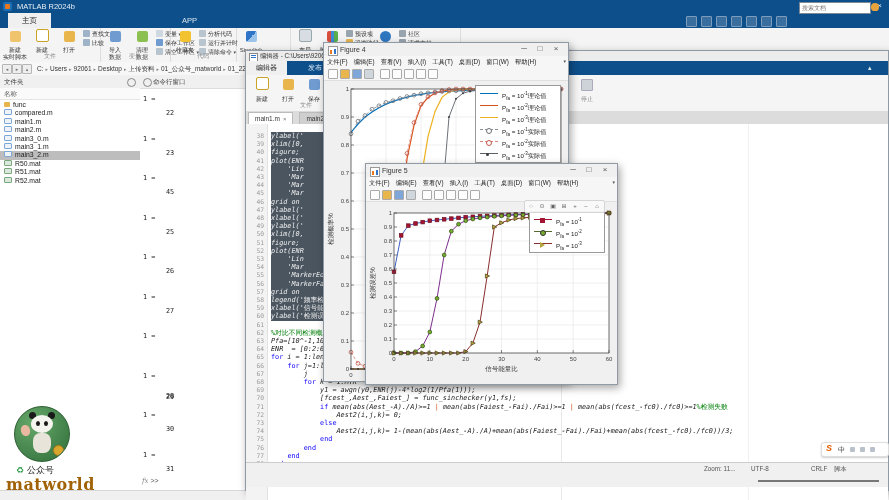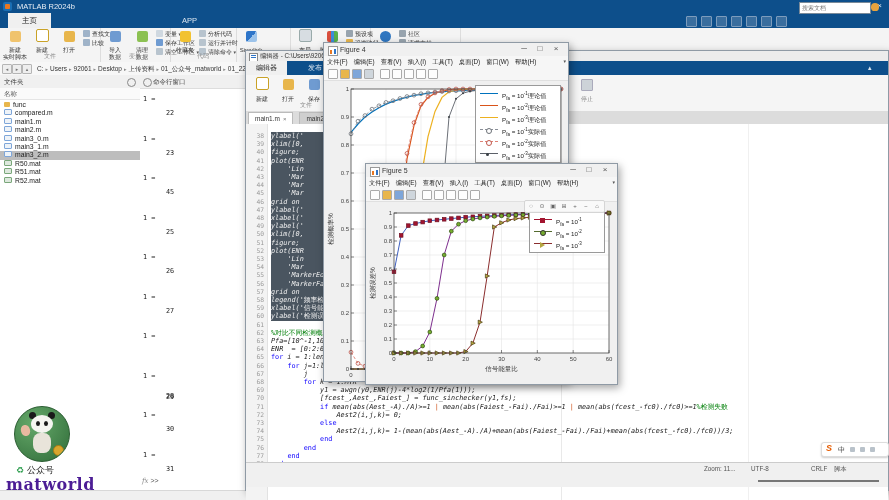--- a/index.html
+++ b/index.html
@@ -129,21 +129,21 @@
   #avatar .head{position:absolute;left:16px;top:8px;width:22px;height:18px;background:#f5f5f0;border-radius:50%;}
   #avatar .ear1,#avatar .ear2{position:absolute;width:7px;height:7px;background:#1a1a1a;border-radius:50%;top:5px;}
   #avatar .ear1{left:14px;} #avatar .ear2{left:33px;}
   #avatar .eye1,#avatar .eye2{position:absolute;width:4px;height:5px;background:#1a1a1a;border-radius:50%;top:14px;}
   #avatar .eye1{left:21px;} #avatar .eye2{left:29px;}
   #avatar .body{position:absolute;left:18px;top:26px;width:18px;height:20px;background:#e9e4da;border-radius:40%;}
   #avatar .paw{position:absolute;left:6px;top:18px;width:9px;height:11px;background:#e8b9a0;border-radius:45%;transform:rotate(-15deg);}
   #avatar .gold{position:absolute;left:38px;top:38px;width:9px;height:9px;background:#d9a62e;border-radius:50%;border:1px solid #a87b15;}
   #badge{position:absolute;left:14px;top:62px;font-size:9px;color:#222;}
   #badge .rec{color:#2e9e4f;margin-right:3px;font-size:9px;}
-  #brandname{position:absolute;left:4px;top:73px;font-family:"DejaVu Serif",serif;font-weight:bold;font-size:16px;color:#4c1d95;letter-spacing:.5px;}
+  #brandname{position:absolute;left:4px;top:73px;font-family:"DejaVu Serif",serif;font-weight:bold;font-size:16px;color:#a16207;letter-spacing:.5px;}
 </style>
 </head>
 <body>
 
 <div id="titlebar" class="abs">
   <span class="mat-ico">
       <i></i>
     </span>
   <span class="t">MATLAB R2024b</span>
   <span class="winctl" style="right:36px;">─</span>

